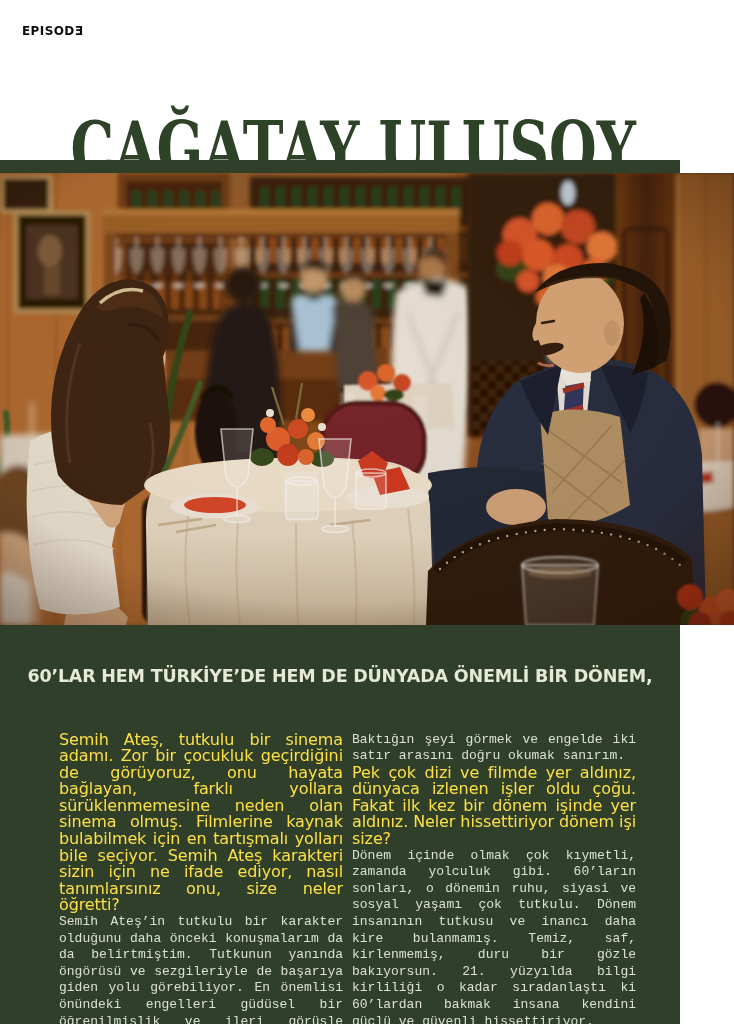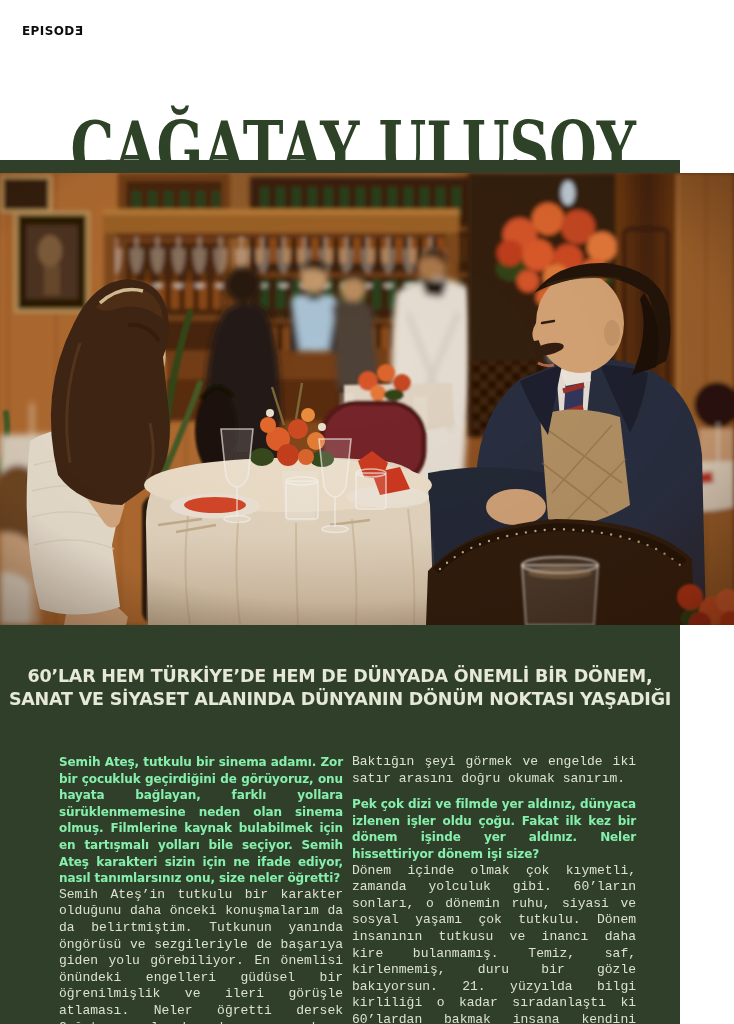--- a/index.html
+++ b/index.html
@@ -30,27 +30,27 @@
     font-weight:700;font-size:17.5px;line-height:22.5px;letter-spacing:-.2px;
     font-family:"DejaVu Sans",sans-serif;
   }
   .columns{
     display:flex;gap:9px;margin-top:44px;padding:0 44px 0 59px;
     text-align:justify;
   }
   .col{flex:1;min-width:0;}
   .col p{margin:0;}
   p.question{
-    font-weight:700;font-size:12px;line-height:16.6px;color:#86efac;
+    font-weight:400;font-size:16px;line-height:16.6px;color:#fde047;
     letter-spacing:-.1px;
   }
   p.answer{
     font-weight:400;font-size:13px;line-height:16.6px;color:#dde1cf;font-family:Liberation Mono, monospace;
   }
-  p.answer + p.question{margin-top:9px;}
+  p.answer + p.question{margin-top:0;}
 </style>
 </head>
 <body>
 
 <div class="page">
 
   <div class="logo">EPISODƎ</div>
 
   <h1 class="title">ÇAĞATAY ULUSOY</h1>
 
@@ -389,21 +389,20 @@
           <circle cx="730" cy="448" r="10" fill="#c23318"></circle>
         </g>
 
         <rect x="0" y="0" width="734" height="452" fill="url(#vig)"></rect>
         <rect x="0" y="0" width="734" height="452" fill="#a86224" opacity=".05"></rect>
       </svg>
     </div>
 
     <div class="pullquote">
       <div>60’LAR HEM TÜRKİYE’DE HEM DE DÜNYADA ÖNEMLİ BİR DÖNEM,</div>
-      <div>SANAT VE SİYASET ALANINDA DÜNYANIN DÖNÜM NOKTASI YAŞADIĞI</div>
     </div>
 
     <div class="columns">
       <div class="col">
         <p class="question">Semih Ateş, tutkulu bir sinema adamı. Zor bir çocukluk geçirdiğini de görüyoruz, onu hayata bağlayan, farklı yollara sürüklenmemesine neden olan sinema olmuş. Filmlerine kaynak bulabilmek için en tartışmalı yolları bile seçiyor. Semih Ateş karakteri sizin için ne ifade ediyor, nasıl tanımlarsınız onu, size neler öğretti?</p>
         <p class="answer">Semih Ateş’in tutkulu bir karakter olduğunu daha önceki konuşmalarım da da belirtmiştim. Tutkunun yanında öngörüsü ve sezgileriyle de başarıya giden yolu görebiliyor. En önemlisi önündeki engelleri güdüsel bir öğrenilmişlik ve ileri görüşle atlaması. Neler öğretti dersek Çağatay olarak buna cevabım, “bakmak” olur.</p>
       </div>
       <div class="col">
         <p class="answer">Baktığın şeyi görmek ve engelde iki satır arasını doğru okumak sanırım.</p>
         <p class="question">Pek çok dizi ve filmde yer aldınız, dünyaca izlenen işler oldu çoğu. Fakat ilk kez bir dönem işinde yer aldınız. Neler hissettiriyor dönem işi size?</p>

